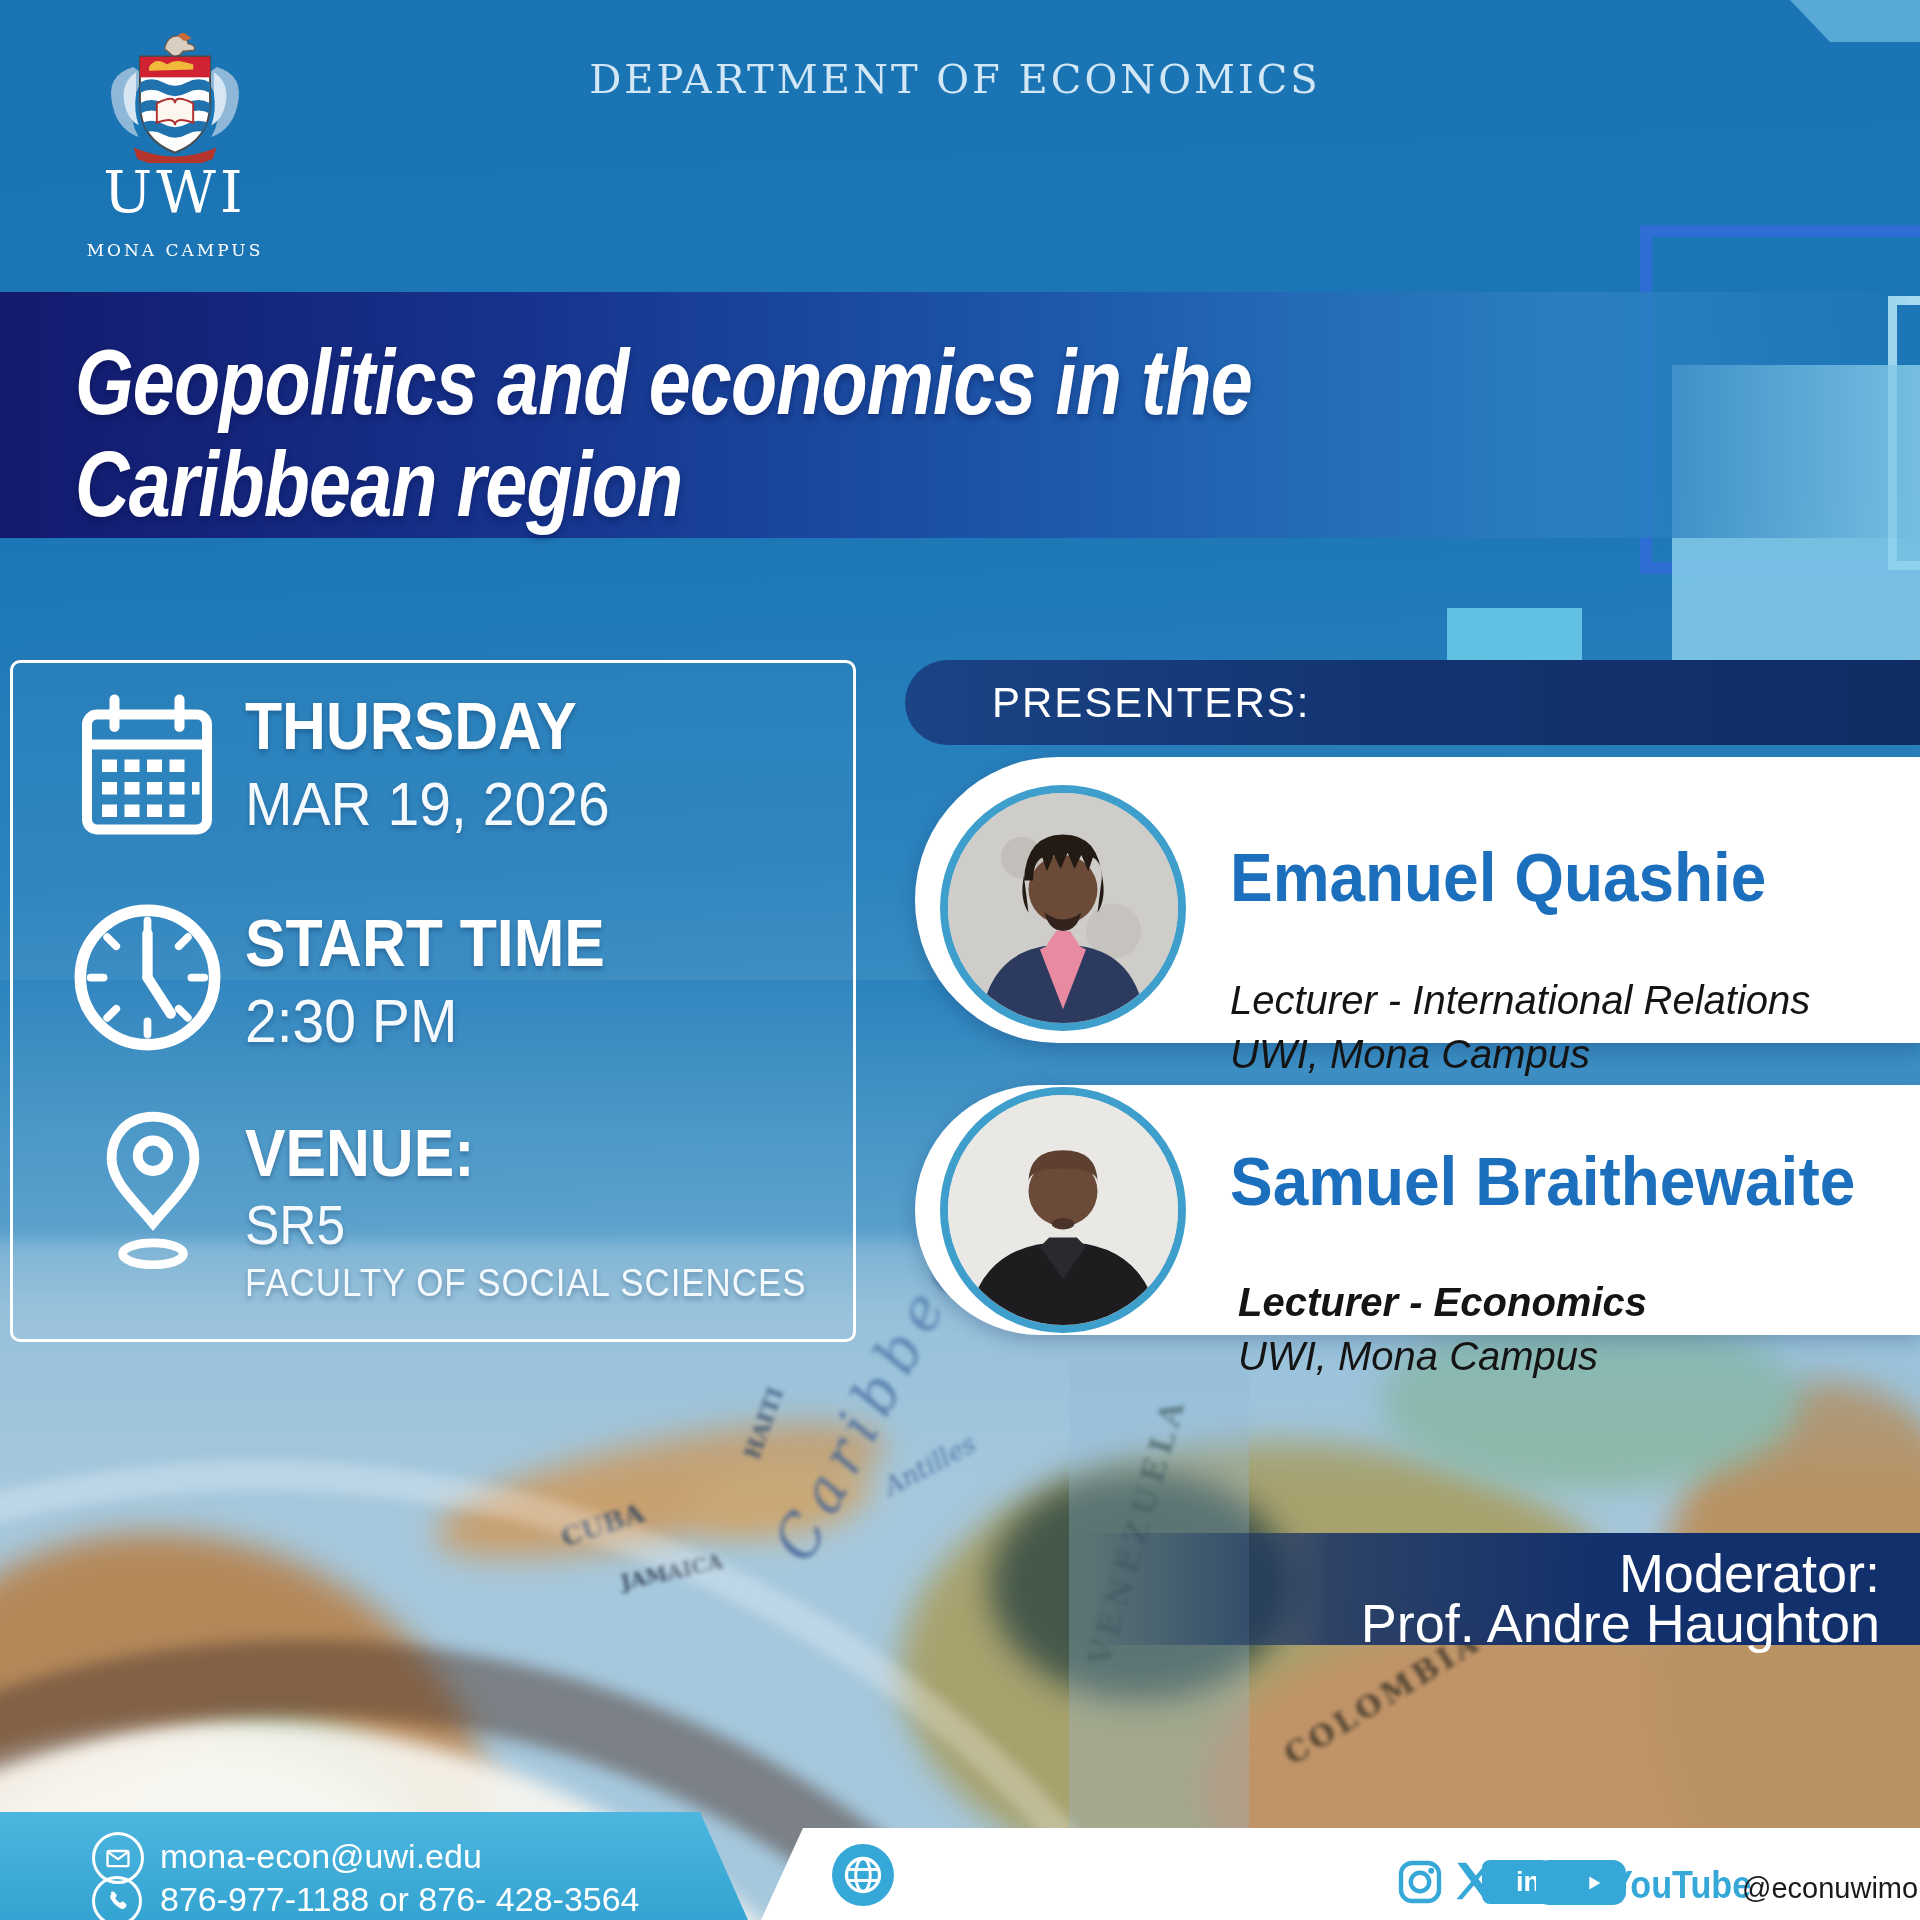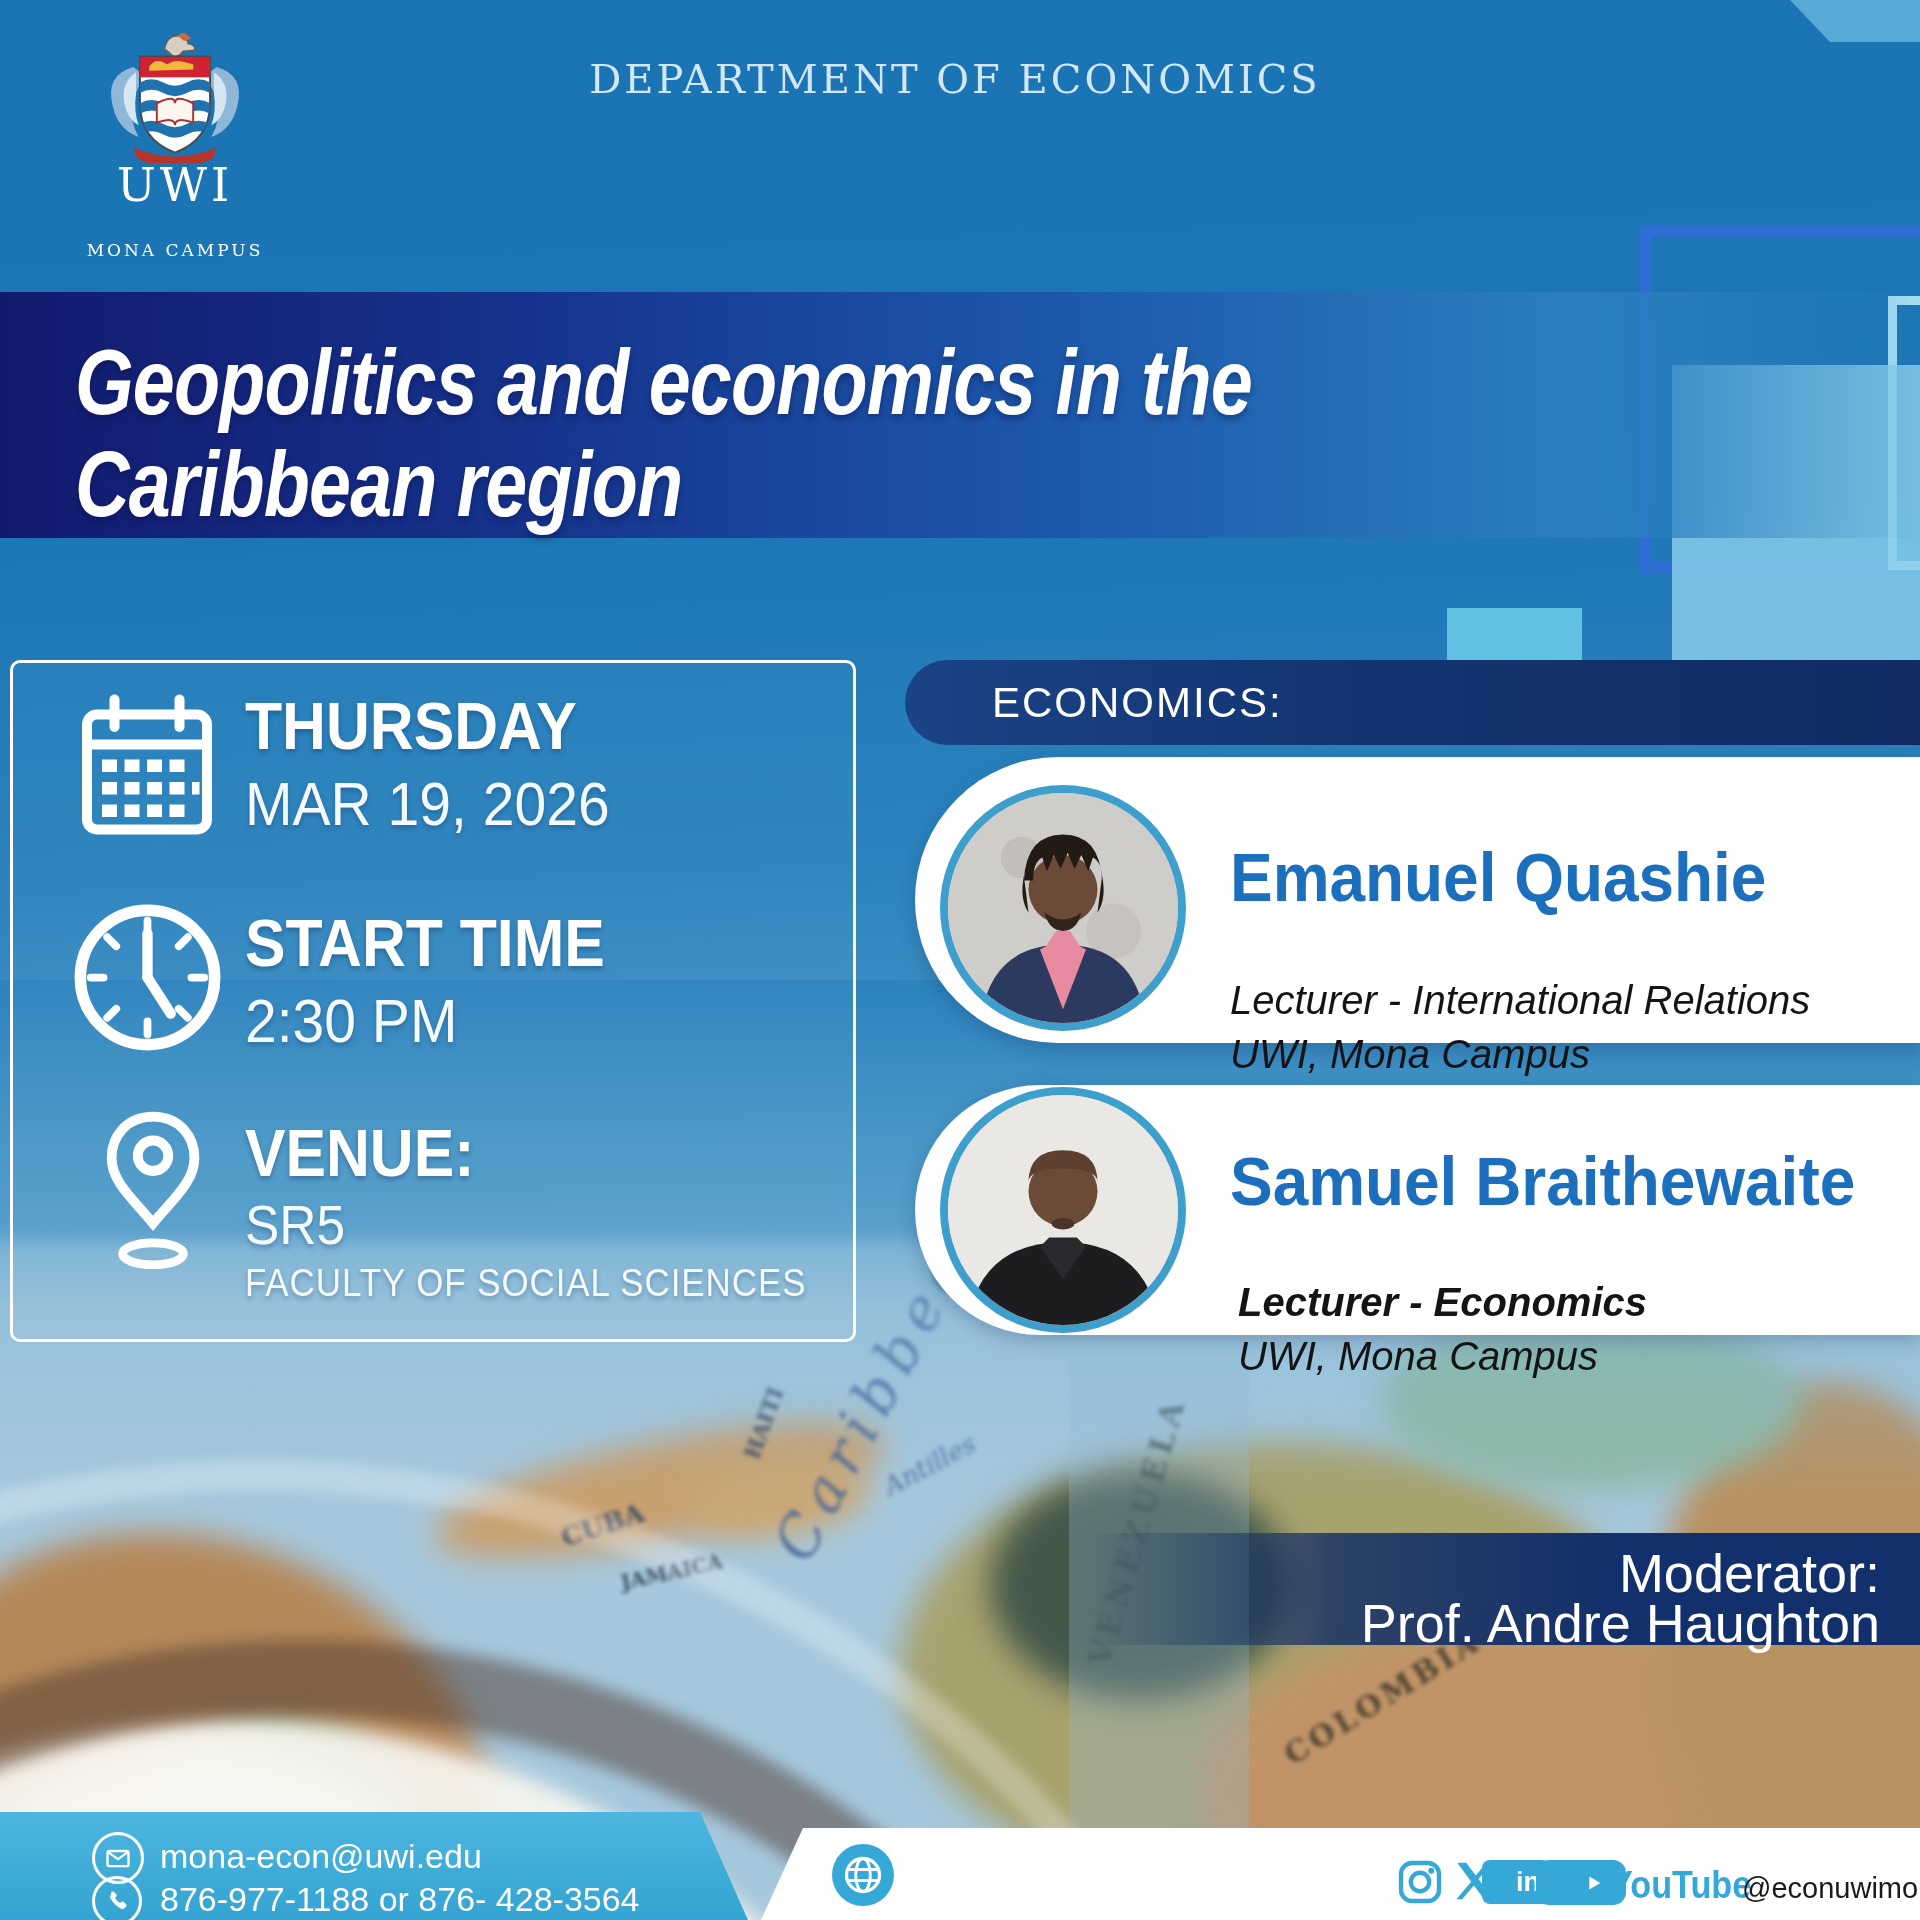--- a/index.html
+++ b/index.html
@@ -21,21 +21,21 @@
   .titleline{position:absolute;color:#fff;font-weight:bold;font-style:italic;font-size:92px;
     transform:scaleX(.82);transform-origin:left center;white-space:nowrap;
     text-shadow:0 4px 8px rgba(8,16,70,.4);letter-spacing:-1px;}
   
   #dept{left:480px;top:56px;width:950px;text-align:center;color:#d2e7f6;
     font-family:"DejaVu Serif",serif;font-size:40px;letter-spacing:3px;white-space:nowrap;}
   #series{left:480px;top:100px;width:950px;text-align:center;color:#f3d866;
     font-weight:bold;font-size:57px;letter-spacing:1px;white-space:nowrap;
     text-shadow:0 3px 4px rgba(0,0,0,.28);}
   #uwi-word{left:60px;top:158px;width:230px;text-align:center;color:#fff;
-    font-family:"DejaVu Serif",serif;font-size:46px;letter-spacing:4px;}
+    font-family:"DejaVu Serif",serif;font-size:58px;letter-spacing:4px;}
   #uwi-campus{left:60px;top:240px;width:230px;text-align:center;color:#fff;
     font-family:"DejaVu Serif",serif;font-size:17px;letter-spacing:3px;}
   
   #infobox{left:10px;top:660px;width:840px;height:676px;border:3px solid #fff;border-radius:10px;
     background:rgba(255,255,255,.03);}
   .info-head{position:absolute;color:#fff;font-weight:bold;font-size:66px;
     transform:scaleX(.92);transform-origin:left center;white-space:nowrap;text-shadow:0 3px 5px rgba(10,40,80,.35);}
   .info-sub{position:absolute;color:#f4f9fd;font-size:62px;
     transform:scaleX(.92);transform-origin:left center;white-space:nowrap;text-shadow:0 3px 5px rgba(10,40,80,.3);}
   
@@ -195,21 +195,21 @@
       <path d="M25 3 C13 3 6 12 6 22 c0 11 10 19 19 30 c9 -11 19 -19 19 -30 c0 -10 -7 -19 -19 -19 z" fill="none" stroke="#fff" stroke-width="4.5"></path>
       <circle cx="25" cy="21" r="7" fill="none" stroke="#fff" stroke-width="4.5"></circle>
       <ellipse cx="25" cy="66" rx="14" ry="5" fill="none" stroke="#fff" stroke-width="4"></ellipse>
     </svg>
   </div>
   <div class="info-head" style="left:245px;top:1115px;">VENUE:</div>
   <div class="info-sub" style="left:245px;top:1192px;font-size:56px;">SR5</div>
   <div class="info-sub" style="left:245px;top:1262px;font-size:38px;letter-spacing:1px;">FACULTY OF SOCIAL SCIENCES</div>
 
   <div id="pill" class="abs"></div>
-  <div id="pill-label" class="abs">ECONOMICS:</div>
+  <div id="pill-label" class="abs">PRESENTERS:</div>
 
   <div class="card" style="top:757px;height:286px;border-radius:143px 0 0 143px;"></div>
   <div class="pcircle" style="left:940px;top:785px;">
     <svg width="230" height="230" viewBox="0 0 100 100">
       <rect width="100" height="100" fill="#cfcdca"></rect>
       <circle cx="32" cy="28" r="9" fill="#c2bfbb"></circle>
         <circle cx="72" cy="60" r="12" fill="#c6c3bf"></circle>
       <path d="M14 100 q4 -34 36 -34 q32 0 36 34 z" fill="#2b3a5e"></path>
       <path d="M40 68 l10 26 l10 -26 q-10 -6 -20 0 z" fill="#e98ba0"></path>
       <path d="M43 66 l7 8 l7 -8 l-4 -6 h-6 z" fill="#e98ba0"></path>

